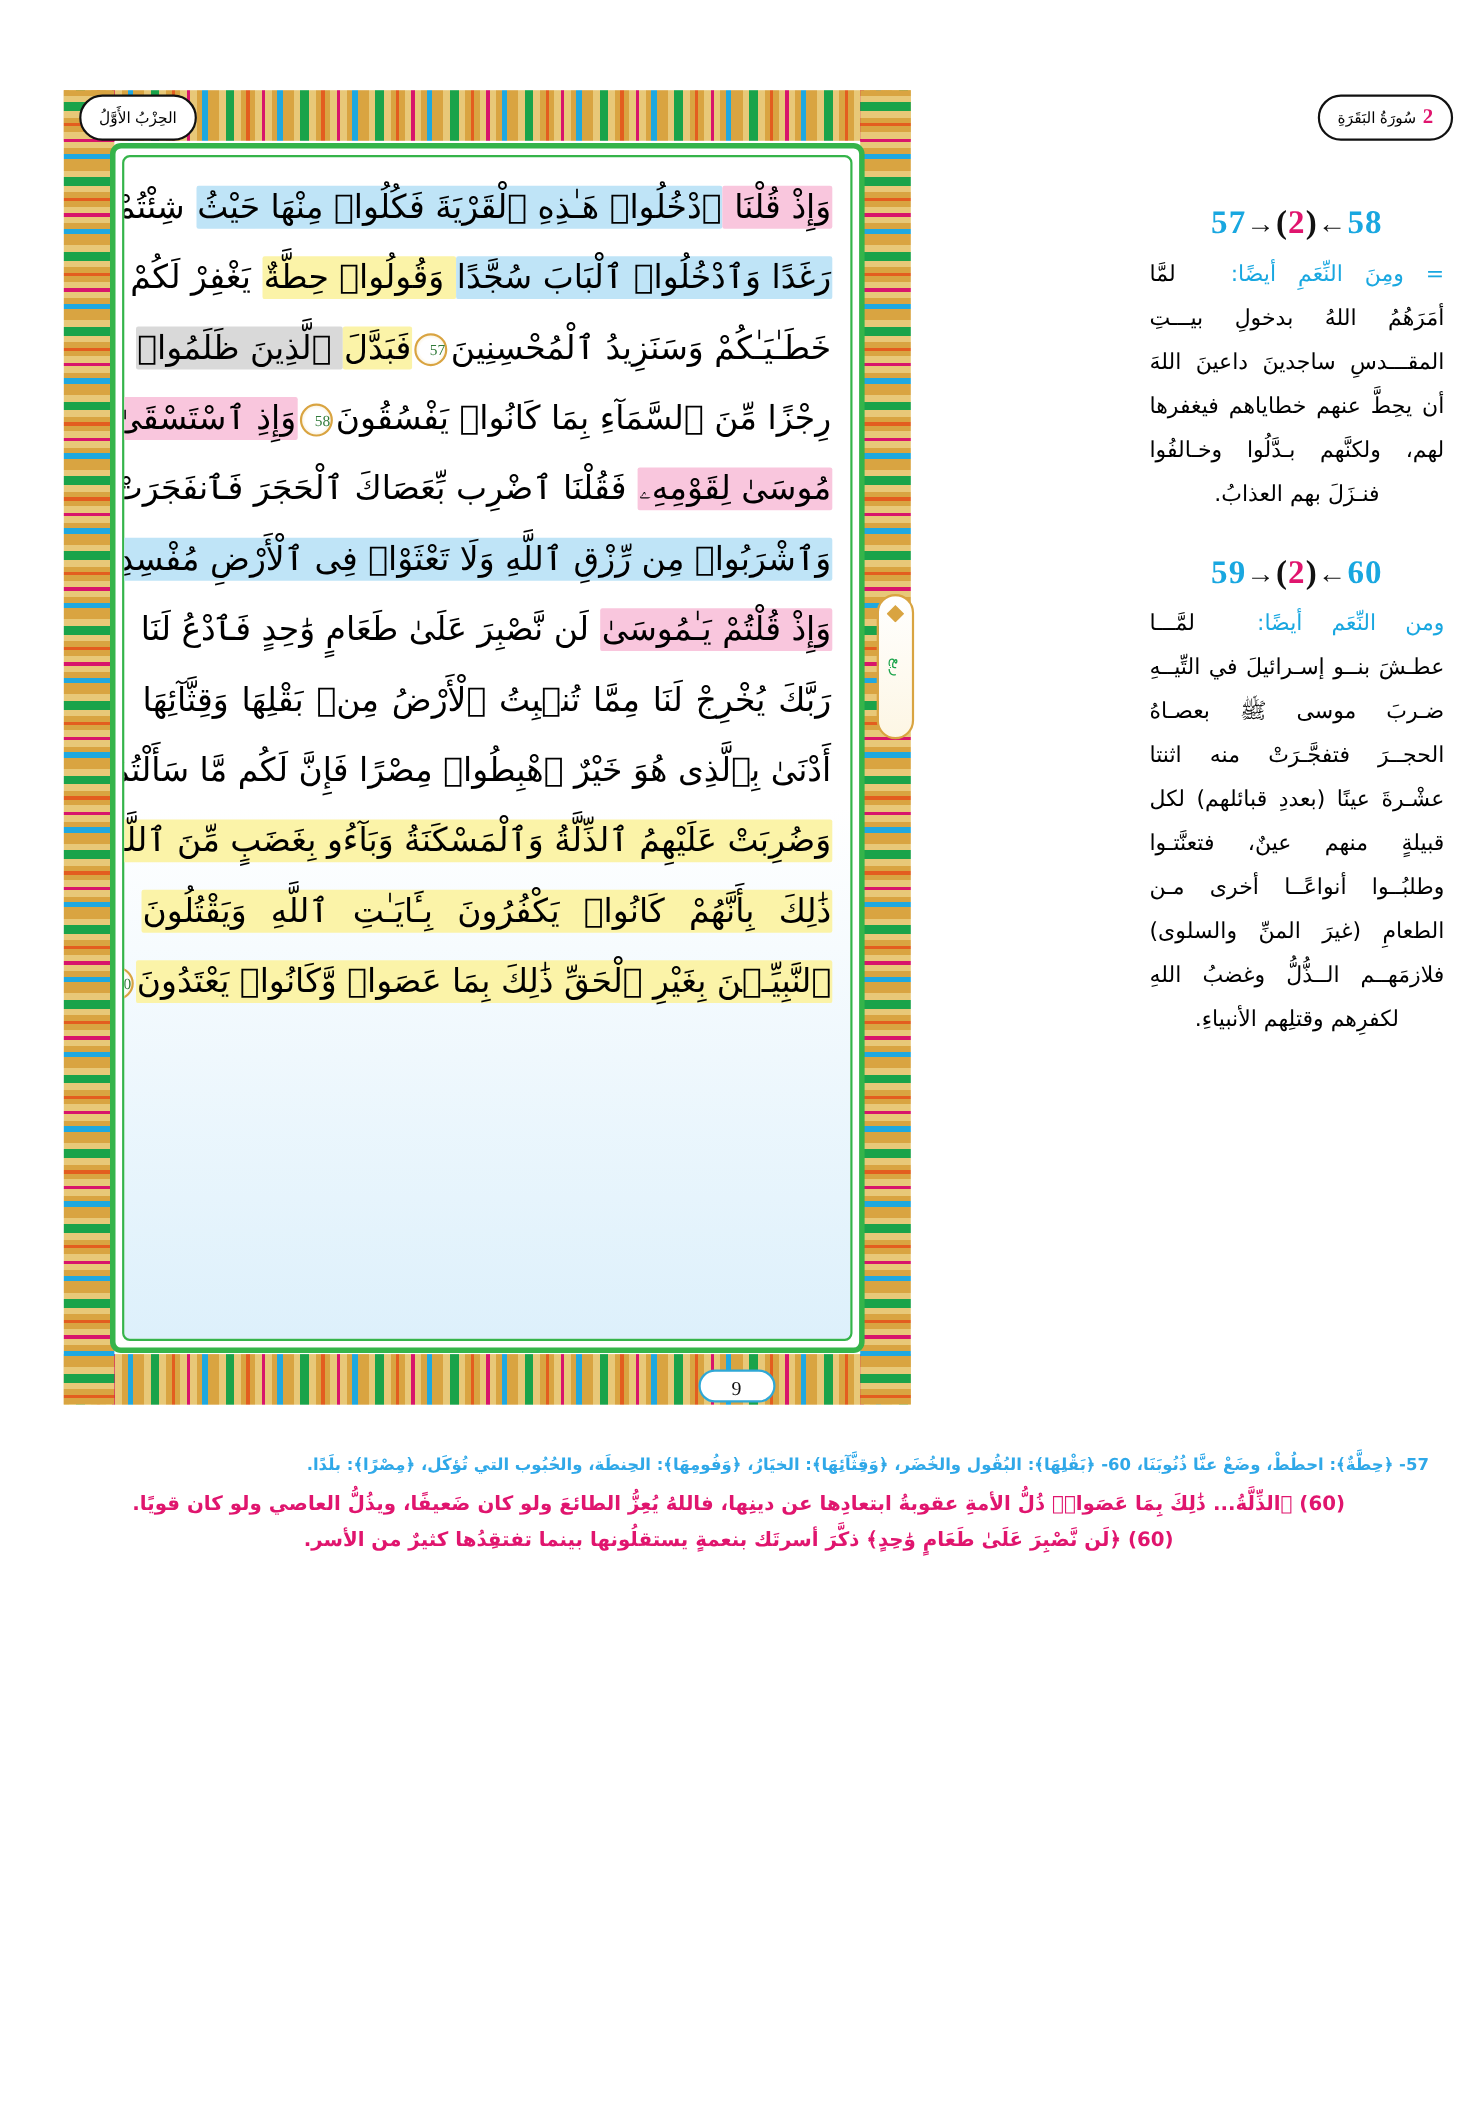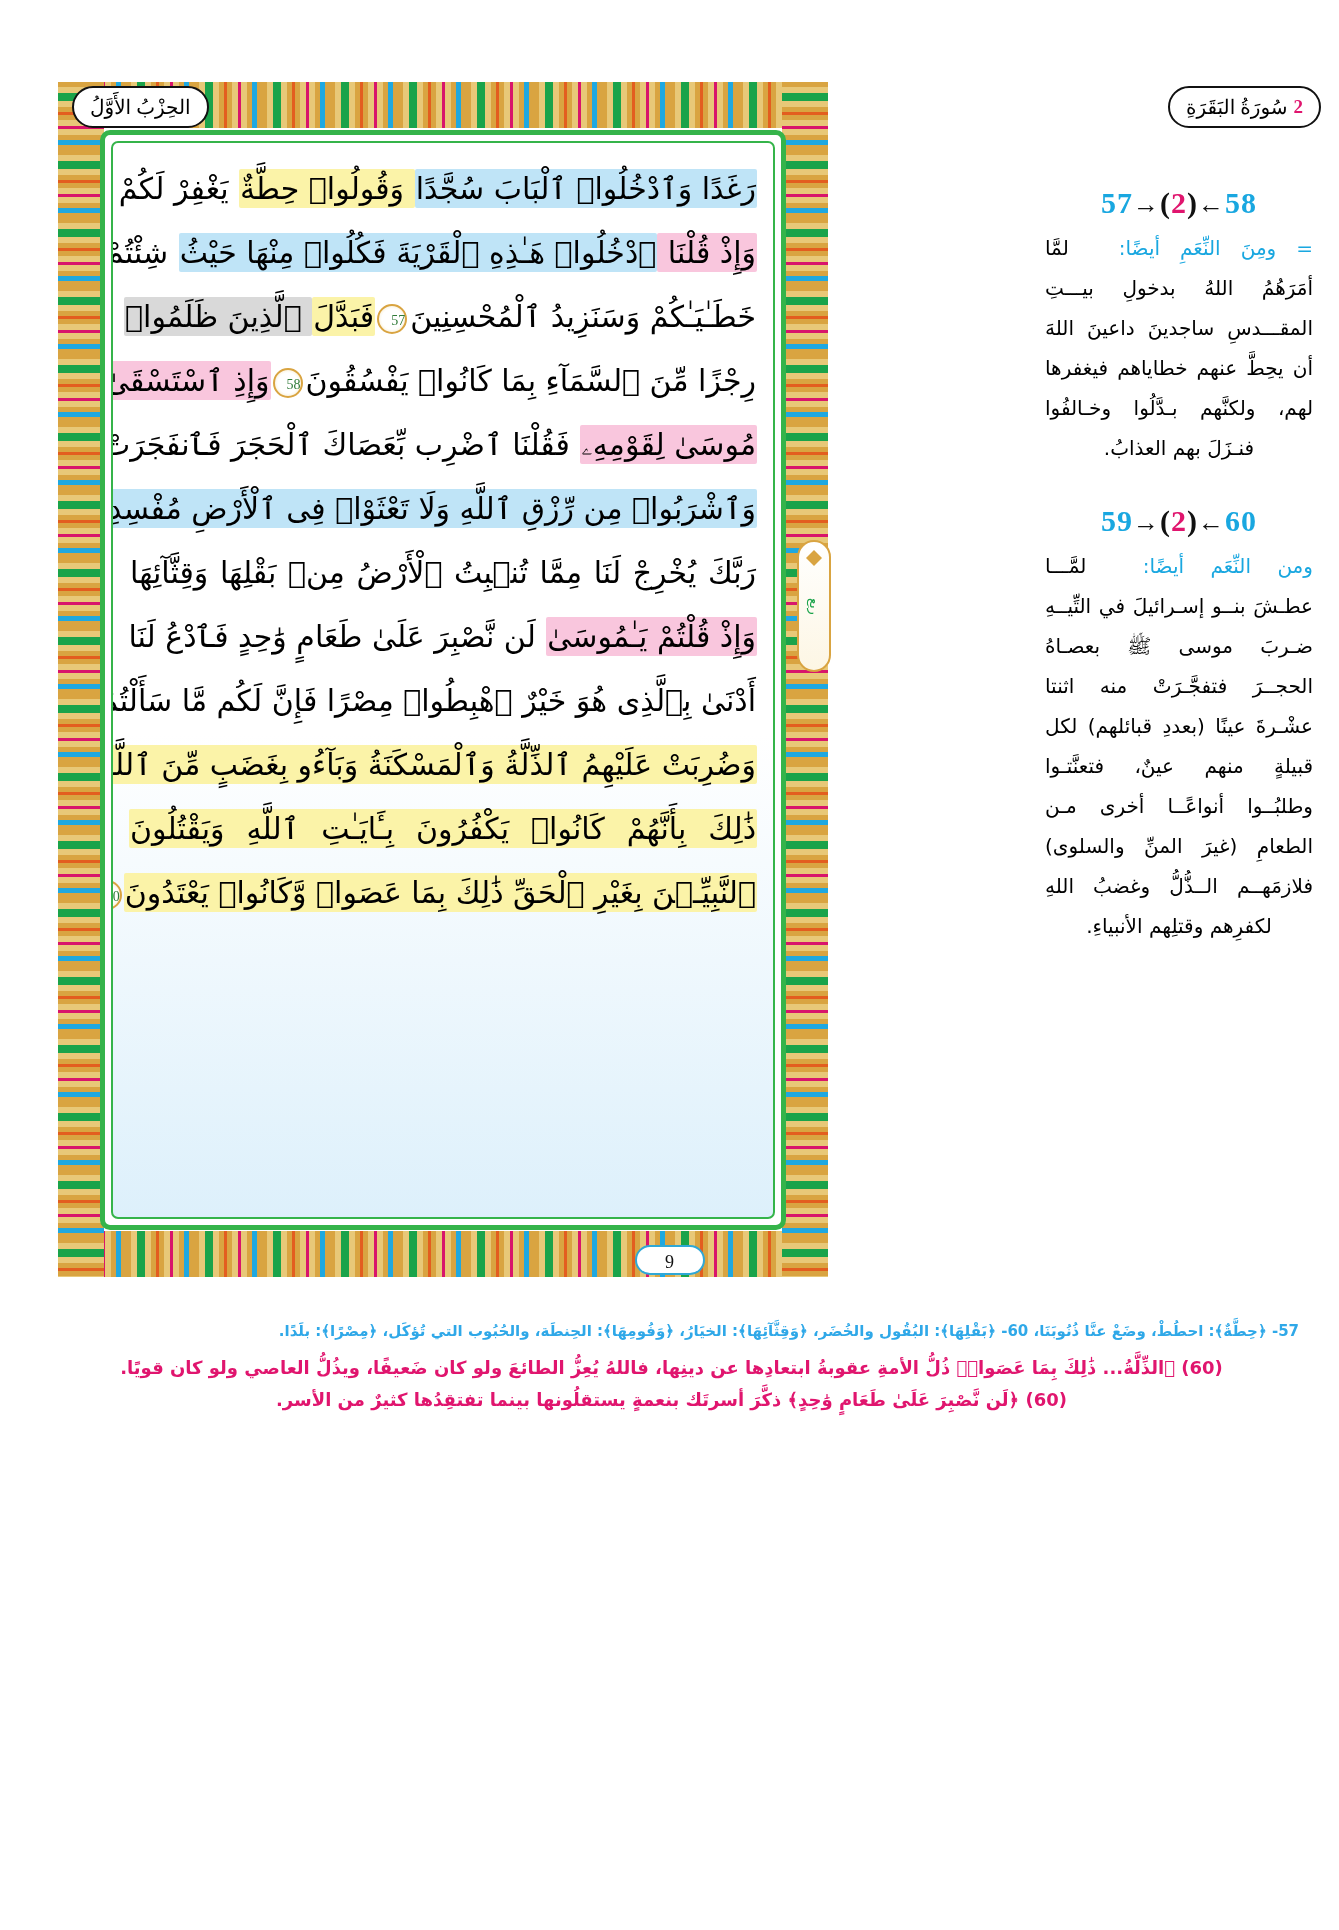--- a/index.html
+++ b/index.html
@@ -92,22 +92,22 @@
     height: 42px;
     display: flex;
     align-items: center;
     justify-content: center;
     gap: 6px;
     padding: 0 16px;
     z-index: 6;
     white-space: nowrap;
   }
   .cartouche .ar {
-    font-family: Liberation Serif, serif;
-    font-size: 20px;
+    font-family: Liberation Sans, sans-serif;
+    font-size: 14px;
     color: #000;
     line-height: 1;
   }
   .cartouche .num {
     font-family: "Liberation Serif", serif;
     font-size: 19px;
     color: #e0156e;
     font-weight: 700;
   }
   #surah-cartouche { right: 18px; top: 86px; }
@@ -282,28 +282,28 @@
     <span class="num">2</span>
     <span class="ar">سُورَةُ البَقَرَةِ</span>
   </div>
   <div class="cartouche" id="hizb-cartouche">
     <span class="ar">الحِزْبُ الأَوَّلُ</span>
   </div>
 
   <div class="panel-outer">
     <div class="panel-inner">
       <div class="quran-body" id="quran-body">
+          <div class="qline"><span class="seg hl-pink">وَإِذْ قُلْنَا </span><span class="seg hl-blue">ٱدْخُلُوا۟ هَـٰذِهِ ٱلْقَرْيَةَ فَكُلُوا۟ مِنْهَا حَيْثُ</span><span class="seg hl-none"> شِئْتُمْ</span></div>
           <div class="qline"><span class="seg hl-blue">رَغَدًا وَٱدْخُلُوا۟ ٱلْبَابَ سُجَّدًا</span><span class="seg hl-yellow"> وَقُولُوا۟ حِطَّةٌ</span><span class="seg hl-none"> يَغْفِرْ لَكُمْ</span></div>
-          <div class="qline"><span class="seg hl-pink">وَإِذْ قُلْنَا </span><span class="seg hl-blue">ٱدْخُلُوا۟ هَـٰذِهِ ٱلْقَرْيَةَ فَكُلُوا۟ مِنْهَا حَيْثُ</span><span class="seg hl-none"> شِئْتُمْ</span></div>
           <div class="qline"><span class="seg hl-none">خَطَـٰيَـٰكُمْ وَسَنَزِيدُ ٱلْمُحْسِنِينَ</span><span class="ayah-mark">57</span><span class="seg hl-yellow">فَبَدَّلَ</span><span class="seg hl-gray"> ٱلَّذِينَ ظَلَمُوا۟</span></div>
           <div class="qline"><span class="seg hl-none">رِجْزًا مِّنَ ٱلسَّمَآءِ بِمَا كَانُوا۟ يَفْسُقُونَ</span><span class="ayah-mark">58</span><span class="seg hl-pink">وَإِذِ ٱسْتَسْقَىٰ</span></div>
           <div class="qline"><span class="seg hl-pink">مُوسَىٰ لِقَوْمِهِۦ</span><span class="seg hl-none"> فَقُلْنَا ٱضْرِب بِّعَصَاكَ ٱلْحَجَرَ فَٱنفَجَرَتْ</span></div>
           <div class="qline"><span class="seg hl-blue">وَٱشْرَبُوا۟ مِن رِّزْقِ ٱللَّهِ وَلَا تَعْثَوْا۟ فِى ٱلْأَرْضِ مُفْسِدِينَ</span></div>
+          <div class="qline"><span class="seg hl-pink">وَإِذْ قُلْتُمْ يَـٰمُوسَىٰ</span><span class="seg hl-none"> لَن نَّصْبِرَ عَلَىٰ طَعَامٍ وَٰحِدٍ فَٱدْعُ لَنَا</span></div>
           <div class="qline"><span class="seg hl-none">رَبَّكَ يُخْرِجْ لَنَا مِمَّا تُنۢبِتُ ٱلْأَرْضُ مِنۢ بَقْلِهَا وَقِثَّآئِهَا</span></div>
-          <div class="qline"><span class="seg hl-pink">وَإِذْ قُلْتُمْ يَـٰمُوسَىٰ</span><span class="seg hl-none"> لَن نَّصْبِرَ عَلَىٰ طَعَامٍ وَٰحِدٍ فَٱدْعُ لَنَا</span></div>
           <div class="qline"><span class="seg hl-none">أَدْنَىٰ بِٱلَّذِى هُوَ خَيْرٌ ٱهْبِطُوا۟ مِصْرًا فَإِنَّ لَكُم مَّا سَأَلْتُمْ</span></div>
           <div class="qline"><span class="seg hl-yellow">وَضُرِبَتْ عَلَيْهِمُ ٱلذِّلَّةُ وَٱلْمَسْكَنَةُ وَبَآءُو بِغَضَبٍ مِّنَ ٱللَّهِ</span></div>
           <div class="qline"><span class="seg hl-yellow">ذَٰلِكَ بِأَنَّهُمْ كَانُوا۟ يَكْفُرُونَ بِـَٔايَـٰتِ ٱللَّهِ وَيَقْتُلُونَ</span></div>
           <div class="qline"><span class="seg hl-yellow">ٱلنَّبِيِّـۧنَ بِغَيْرِ ٱلْحَقِّ ذَٰلِكَ بِمَا عَصَوا۟ وَّكَانُوا۟ يَعْتَدُونَ</span><span class="ayah-mark">60</span></div>
         </div>
     </div>
   </div>
 
   <div id="rub-marker">
     <span class="rub-orn"></span>

